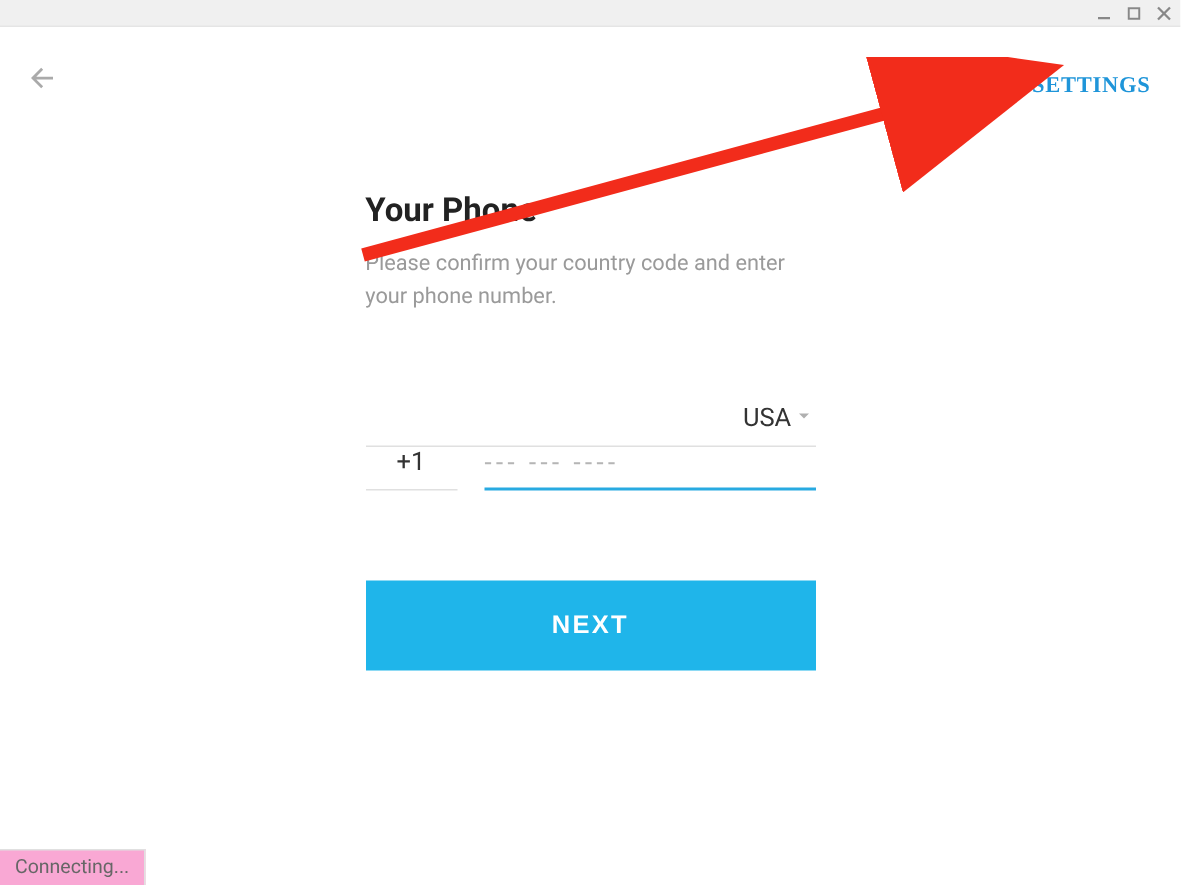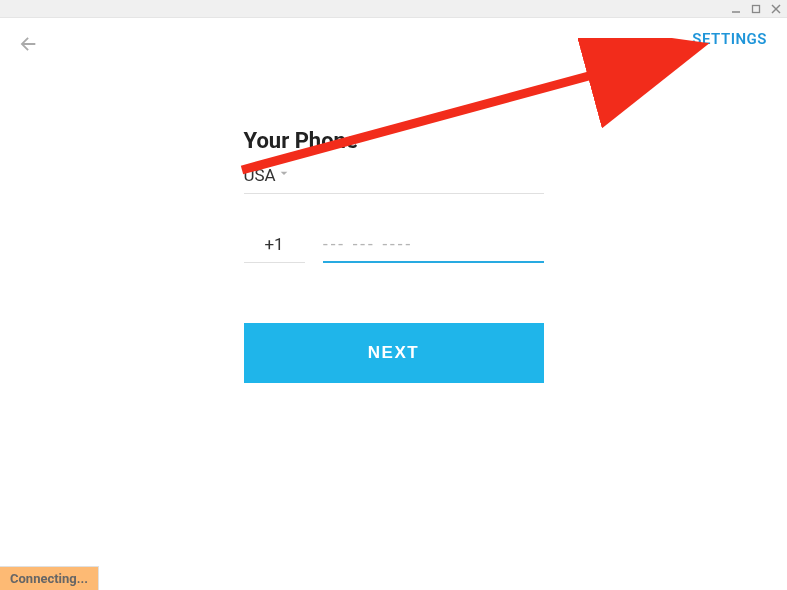--- a/index.html
+++ b/index.html
@@ -29,23 +29,24 @@
       justify-content: center;
       color: #888;
       cursor: pointer;
       font-size: 13px;
       line-height: 1;
     }
     .win-btn svg { display: block; }
     .header {
       display: flex;
       justify-content: space-between;
-      align-items: flex-start;
+      align-items: flex-end;
       padding: 12px 20px 0 14px;
       height: 48px;
+      font-family: Liberation Serif, serif;
     }
     .back-btn {
       width: 28px;
       height: 28px;
       display: flex;
       align-items: center;
       justify-content: center;
       cursor: pointer;
       color: #aaaaaa;
     }
@@ -67,26 +68,25 @@
       margin-bottom: 12px;
     }
     .subtitle {
       font-size: 14.5px;
       color: #9a9a9a;
       line-height: 1.5;
       margin-bottom: 60px;
     }
     .country-field {
       display: flex;
-      justify-content: flex-start;
+      justify-content: flex-end;
       align-items: center;
       border-bottom: 1px solid #e0e0e0;
       padding-bottom: 8px;
       cursor: pointer;
-      margin-bottom: 40px;
     }
     .country-name {
       font-size: 17px;
       color: #333;
     }
     .chevron {
       color: #b0b0b0;
     }
     .phone-row {
       display: flex;
@@ -125,28 +125,27 @@
       padding: 20px 0;
       font-size: 17px;
       font-weight: 700;
       letter-spacing: 1.5px;
       cursor: pointer;
     }
     .status-bar {
       position: absolute;
       bottom: 0;
       left: 0;
-      background: #fdba74;
+      background: #f9a8d4;
       border: 1px solid #e0e0e0;
       border-bottom: none;
       border-left: none;
       padding: 4px 10px;
       font-size: 13px;
       color: #666;
-      font-weight: bold;
     }
     .arrow-overlay {
       position: absolute;
       top: 38px;
       left: 232px;
       pointer-events: none;
     }
   </style>
 </head>
 <body>
@@ -174,20 +173,21 @@
   <div class="back-btn">
     <svg width="22" height="22" viewBox="0 0 24 24">
       <path d="M20 11H7.83l5.0-5.0L11.4 4.6 4 12l7.4 7.4 1.43-1.4-5.0-5.0H20z" fill="#aaaaaa"></path>
     </svg>
   </div>
   <div class="settings-link">SETTINGS</div>
 </div>
 
 <div class="content">
   <div class="title">Your Phone</div>
+  <div class="subtitle">Please confirm your country code and enter your phone number.</div>
 
   <div class="country-field">
     <span class="country-name">USA</span>
     <span class="chevron">
       <svg width="16" height="16" viewBox="0 0 24 24">
           <path d="M7 10l5 5 5-5z" fill="#b0b0b0"></path>
         </svg>
     </span>
   </div>
 

